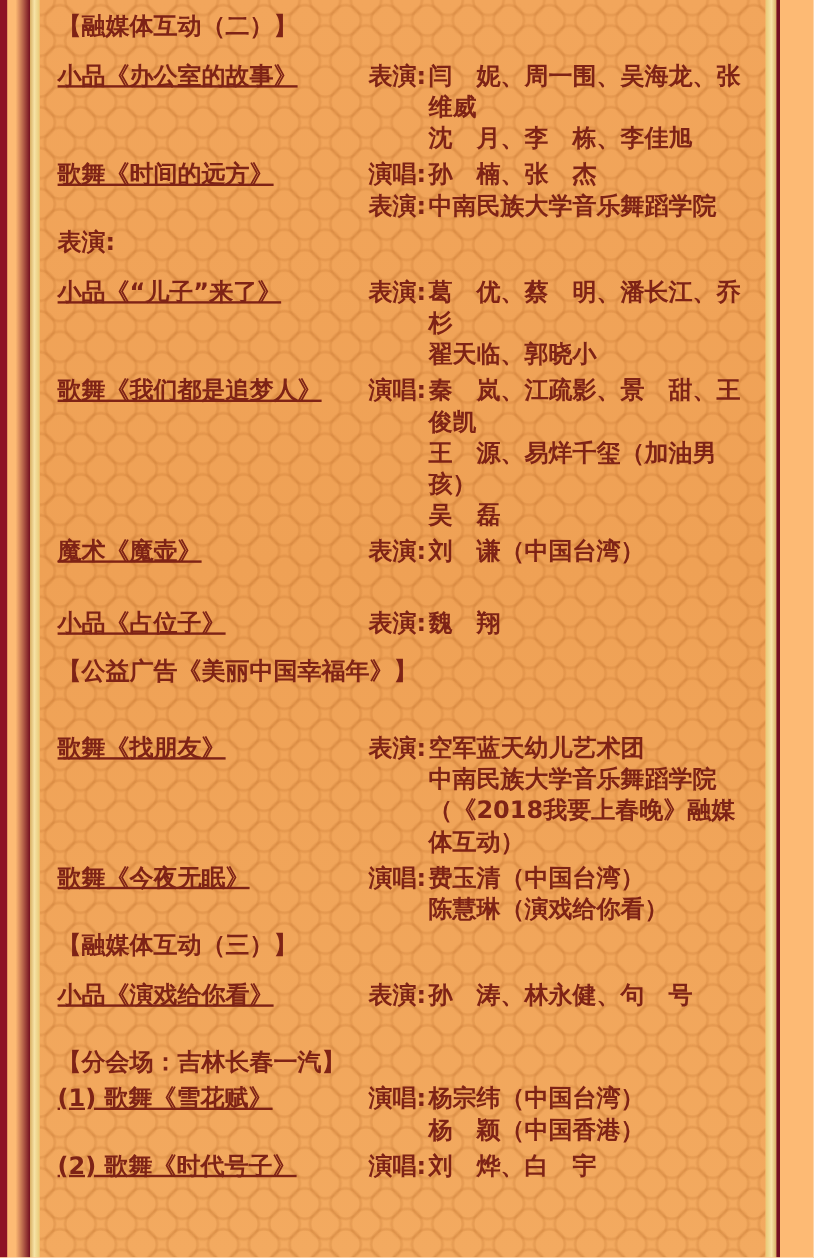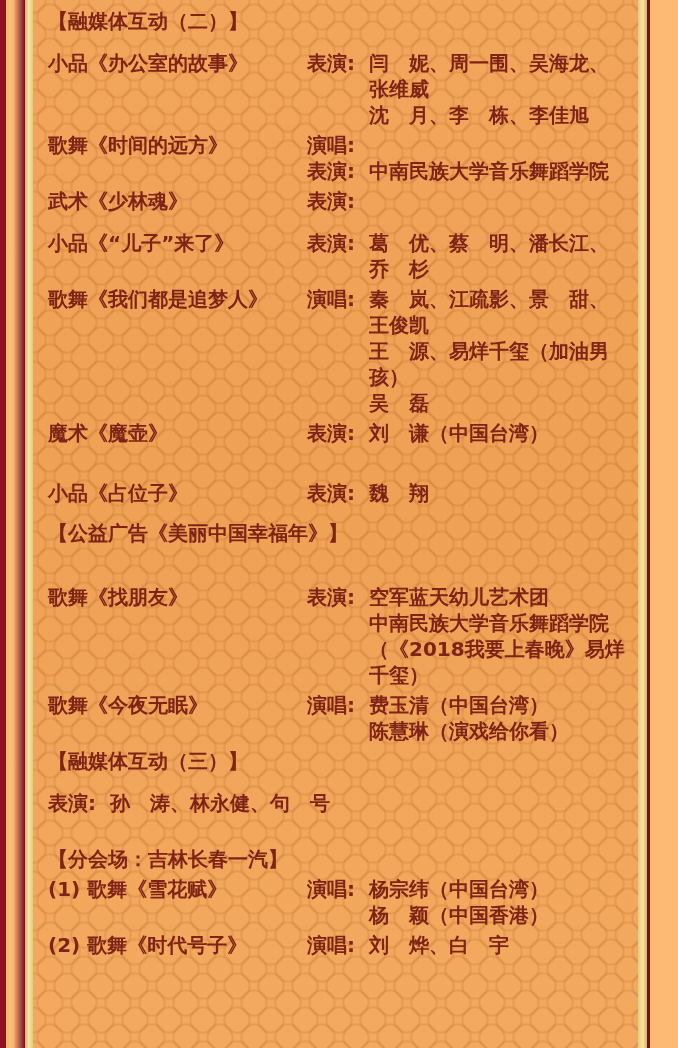--- a/index.html
+++ b/index.html
@@ -55,23 +55,23 @@
     position: relative;
     padding: 8px 10px 0 15px;
     color: #7e2316;
     font-weight: bold;
     font-size: 20px;
     line-height: 26px;
   }
   .row { margin-bottom: 4px; }
   .row.header { margin-bottom: 4px; }
   .row.item { display: flex; align-items: flex-start; }
-  .row .title { flex: 0 0 259px; padding-right: 6px; }
+  .row .title { flex: 0 0 259px; padding-right: 6px; text-decoration: underline; }
   .row .credits { flex: 1 1 auto; min-width: 0; }
-  .credit { display: flex; align-items: flex-start; gap: 12px; }
+  .credit { display: flex; align-items: flex-start; }
   .credit .label { flex: 0 0 50px; }
   .credit .names { flex: 1 1 auto; min-width: 0; }
   
   .g14 { margin-top: 14px; }
   .g16 { margin-top: 16px; }
   .g30 { margin-top: 30px; }
   .g34 { margin-top: 34px; }
   .g38 { margin-top: 38px; }
 </style>
 </head>
@@ -92,44 +92,47 @@
                 <div class="name-line">沈　月、李　栋、李佳旭</div>
               </div>
             </div>
           </div>
         </div>
         <div class="row item">
           <div class="title">歌舞《时间的远方》</div>
           <div class="credits">
             <div class="credit">
               <div class="label">演唱:</div>
+              <div class="names">
+                <div class="name-line">孙　楠、张　杰</div>
+              </div>
             </div>
             <div class="credit">
               <div class="label">表演:</div>
               <div class="names">
                 <div class="name-line">中南民族大学音乐舞蹈学院</div>
               </div>
             </div>
           </div>
         </div>
         <div class="row item">
-          <div class="title">武术《少林魂》</div>
           <div class="credits">
             <div class="credit">
               <div class="label">表演:</div>
             </div>
           </div>
         </div>
         <div class="row item g16">
           <div class="title">小品《“儿子”来了》</div>
           <div class="credits">
             <div class="credit">
               <div class="label">表演:</div>
               <div class="names">
                 <div class="name-line">葛　优、蔡　明、潘长江、乔　杉</div>
+                <div class="name-line">翟天临、郭晓小</div>
               </div>
             </div>
           </div>
         </div>
         <div class="row item">
           <div class="title">歌舞《我们都是追梦人》</div>
           <div class="credits">
             <div class="credit">
               <div class="label">演唱:</div>
               <div class="names">
@@ -164,39 +167,40 @@
         </div>
         <div class="row header g14">【公益广告《美丽中国幸福年》】</div>
         <div class="row item g38">
           <div class="title">歌舞《找朋友》</div>
           <div class="credits">
             <div class="credit">
               <div class="label">表演:</div>
               <div class="names">
                 <div class="name-line">空军蓝天幼儿艺术团</div>
                 <div class="name-line">中南民族大学音乐舞蹈学院</div>
-                <div class="name-line">（《2018我要上春晚》易烊千玺）</div>
+                <div class="name-line">（《2018我要上春晚》融媒体互动）</div>
               </div>
             </div>
           </div>
         </div>
         <div class="row item">
           <div class="title">歌舞《今夜无眠》</div>
           <div class="credits">
             <div class="credit">
               <div class="label">演唱:</div>
               <div class="names">
                 <div class="name-line">费玉清（中国台湾）</div>
                 <div class="name-line">陈慧琳（演戏给你看）</div>
               </div>
             </div>
           </div>
         </div>
         <div class="row header">【融媒体互动（三）】</div>
         <div class="row item g16">
+          <div class="title">小品《演戏给你看》</div>
           <div class="credits">
             <div class="credit">
               <div class="label">表演:</div>
               <div class="names">
                 <div class="name-line">孙　涛、林永健、句　号</div>
               </div>
             </div>
           </div>
         </div>
         <div class="row header g30">【分会场：吉林长春一汽】</div>

